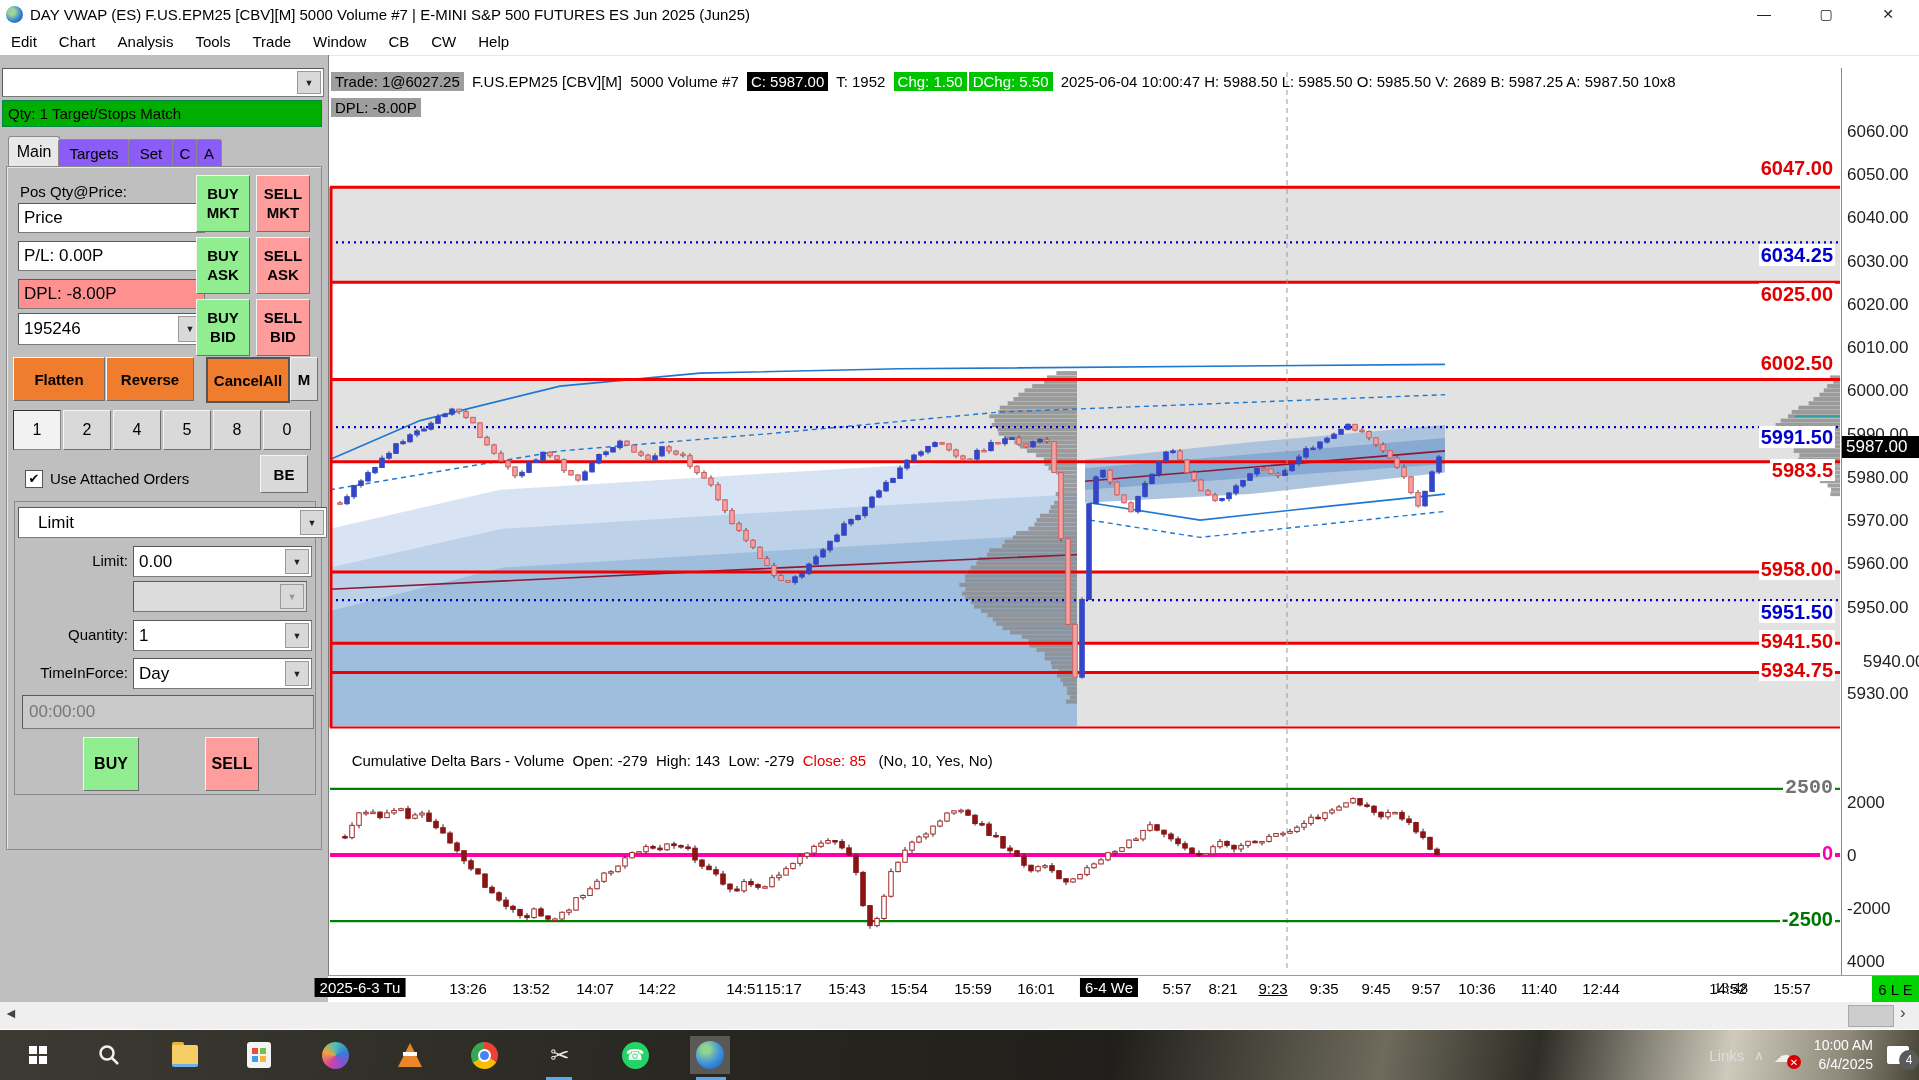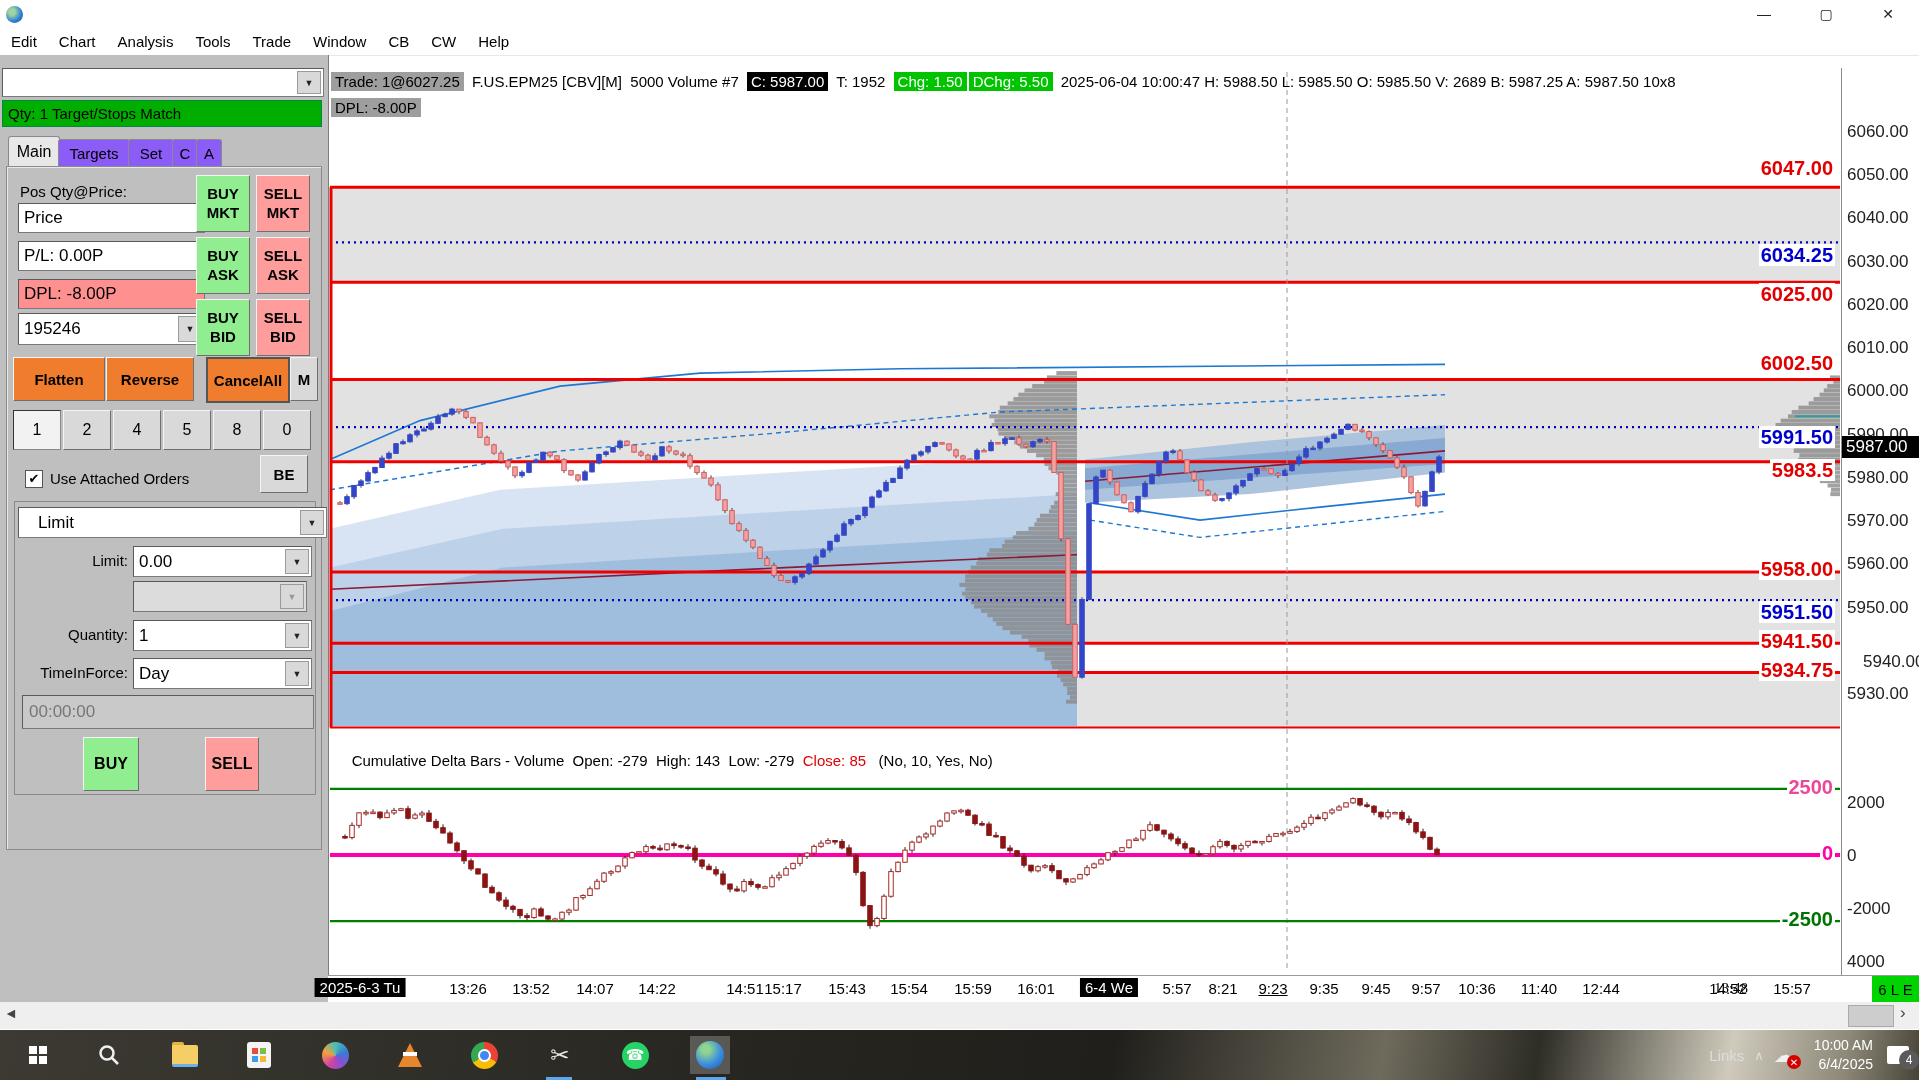--- a/index.html
+++ b/index.html
@@ -79,20 +79,21 @@
   .start-grid{display:grid;grid-template-columns:8px 8px;grid-template-rows:8px 8px;gap:2px;}
   .start-grid div{background:#fff;}
 </style>
 </head>
 <body>
 
 <div class="win">
 
   <div class="titlebar">
     <div class="app-globe"></div>
+    <div>DAY VWAP (ES) F.US.EPM25 [CBV][M]  5000 Volume #7 | E-MINI S&amp;P 500 FUTURES ES Jun 2025 (Jun25)</div>
     <div class="win-controls">
       <div class="win-btn">—</div>
       <div class="win-btn">▢</div>
       <div class="win-btn">✕</div>
     </div>
   </div>
 
   <div class="menubar" id="menubar">
       <div class="menu-item">Edit</div>
       <div class="menu-item">Chart</div>
@@ -996,21 +997,21 @@
       <div class="lvl" style="top: 157.199px; color: rgb(224, 0, 0);"><span>6047.00</span></div>
       <div class="lvl" style="top: 283.305px; color: rgb(224, 0, 0);"><span>6025.00</span></div>
       <div class="lvl" style="top: 351.572px; color: rgb(224, 0, 0);"><span>6002.50</span></div>
       <div class="lvl" style="top: 458.71px; color: rgb(224, 0, 0);"><span>5983.5</span></div>
       <div class="lvl" style="top: 557.946px; color: rgb(224, 0, 0);"><span>5958.00</span></div>
       <div class="lvl" style="top: 630.276px; color: rgb(224, 0, 0);"><span>5941.50</span></div>
       <div class="lvl" style="top: 659.456px; color: rgb(224, 0, 0);"><span>5934.75</span></div>
       <div class="lvl" style="top: 244.317px; color: rgb(0, 0, 204);"><span>6034.25</span></div>
       <div class="lvl" style="top: 426.126px; color: rgb(0, 0, 204);"><span>5991.50</span></div>
       <div class="lvl" style="top: 601.046px; color: rgb(0, 0, 204);"><span>5951.50</span></div>
-      <div class="dlvl" style="top: 775.875px; color: #ec4899;"><span>2500</span></div>
+      <div class="dlvl" style="top: 775.875px; color: #737373; font-family: Liberation Mono, monospace;"><span>2500</span></div>
       <div class="dlvl" style="top: 908.125px; color: rgb(0, 116, 0);"><span>-2500</span></div>
       <div class="dlvl" style="top: 842px; color: rgb(255, 0, 168);"><span>0</span></div>
     </div>
 
   <div class="delta-header">
     <span>Cumulative Delta Bars - Volume  Open: -279  High: 143  Low: -279  </span><span style="color:#e00000;">Close: 85</span><span>   (No, 10, Yes, No)</span>
   </div>
 
   <div class="time-axis" id="time-axis">
       <div class="time-session" style="left: 32px;">2025-6-3 Tu</div>

